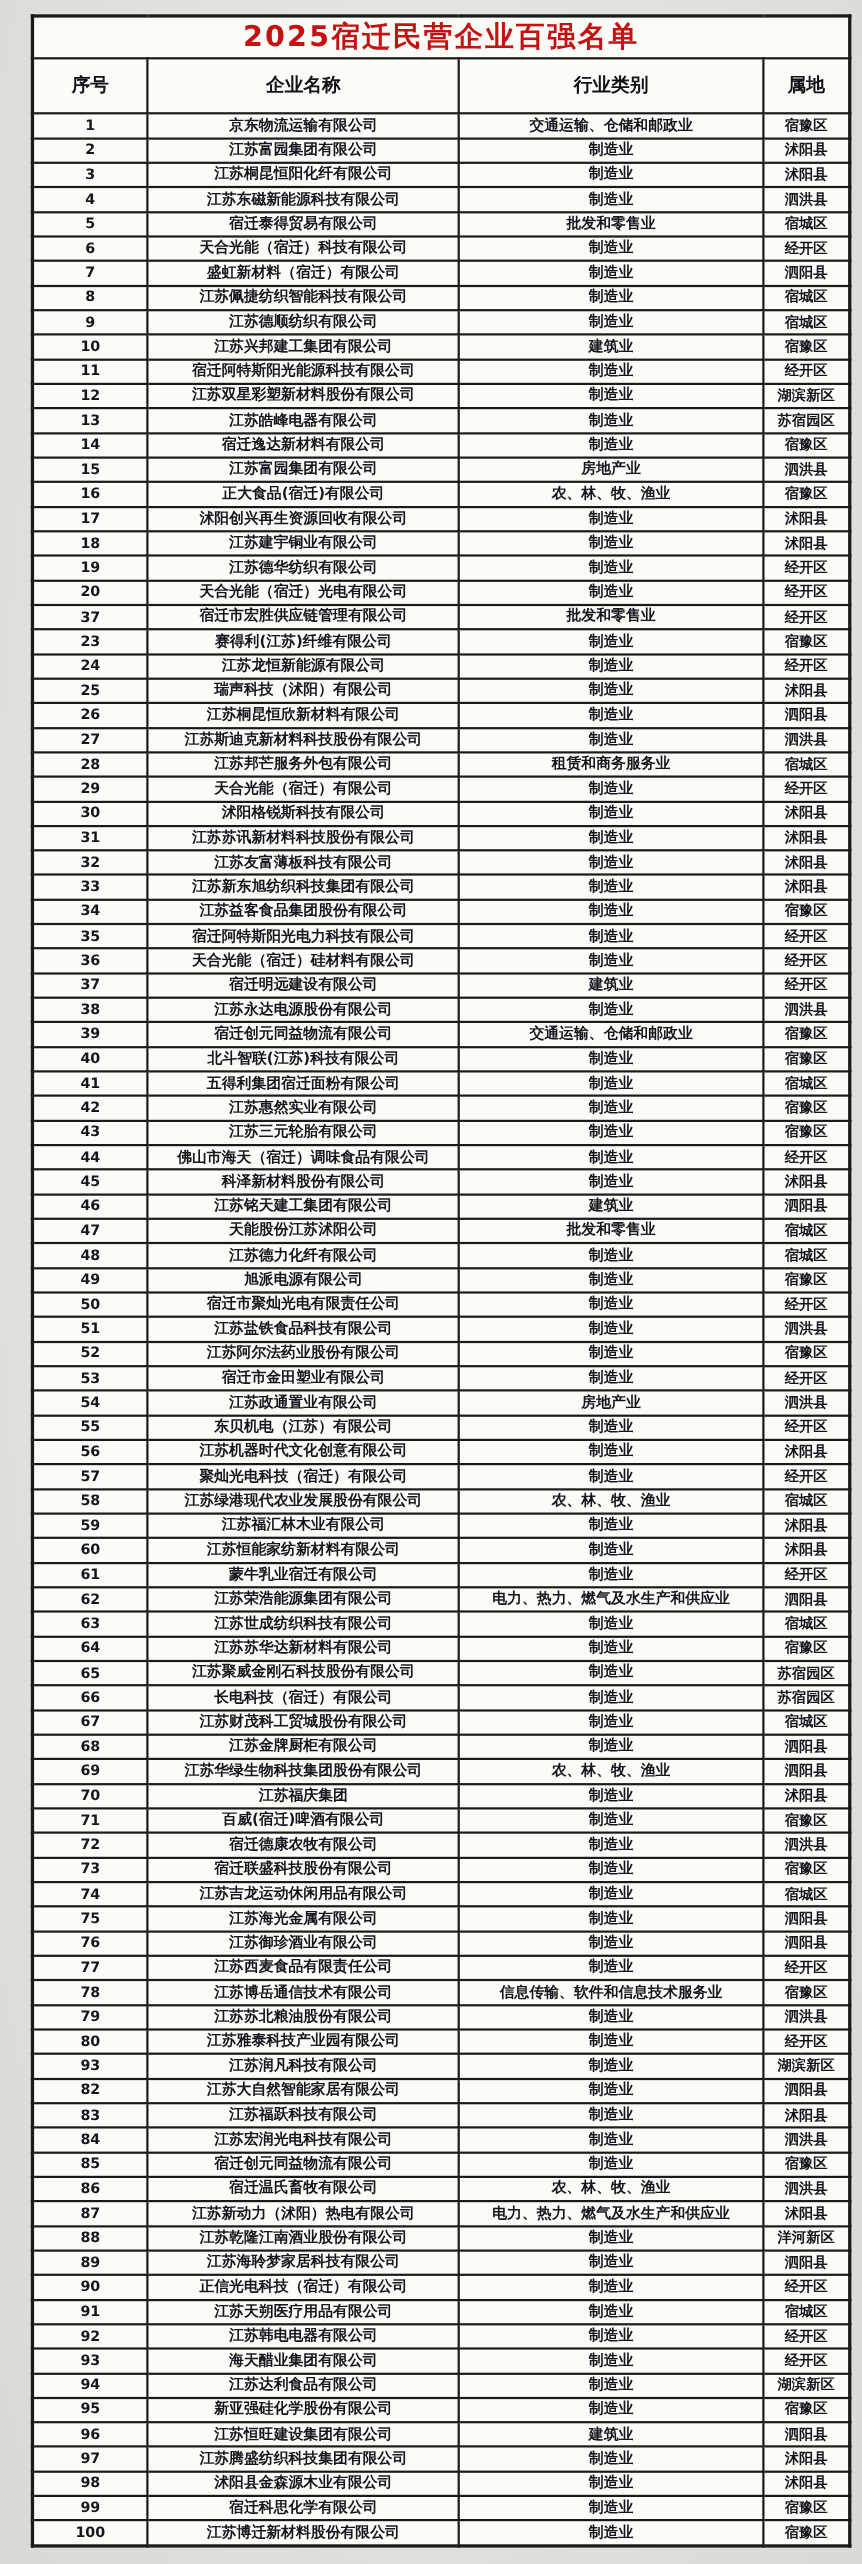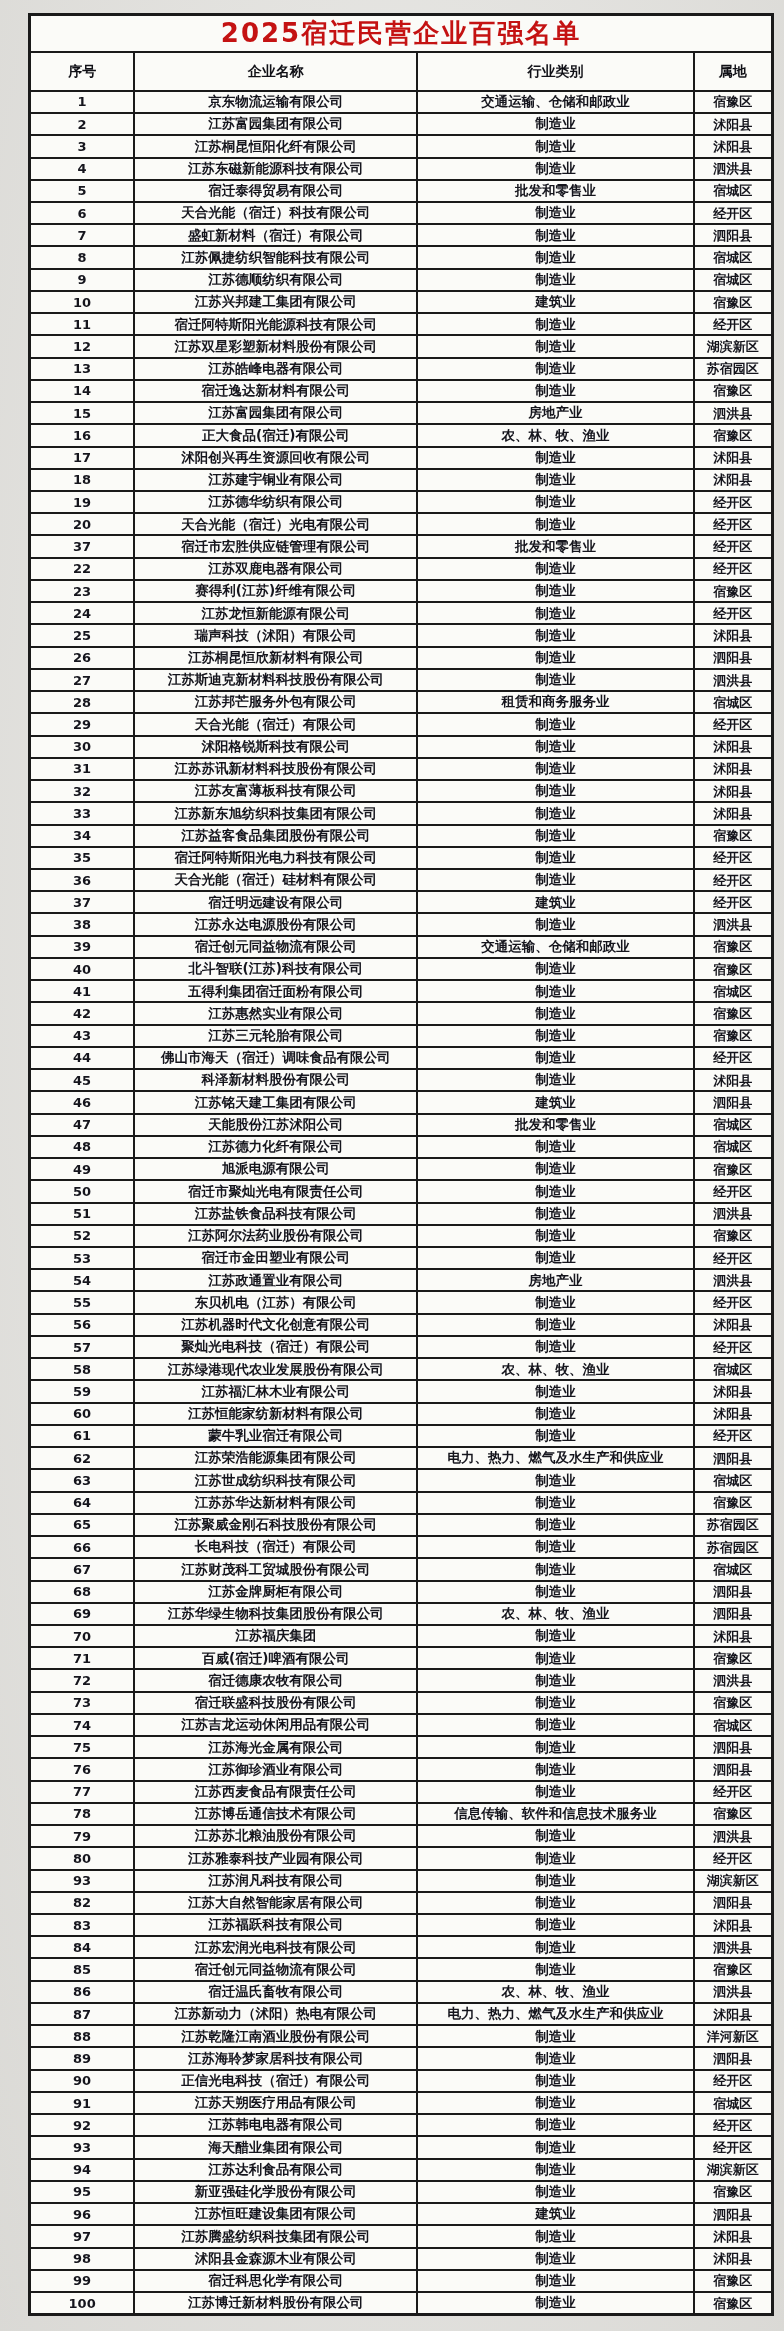--- a/index.html
+++ b/index.html
@@ -38,22 +38,22 @@
     color:var(--text);
   }
   tr.title-row td{
     height:37px;
     font-size:26px;font-weight:bold;
     color:var(--accent-red);
     letter-spacing:2px;
     background:var(--cell-bg);
   }
   tr.header-row th{
-    height:38px;
-    font-size:14px;font-weight:bold;
+    height:50px;
+    font-size:17px;font-weight:bold;
     color:#101016;
   }
   tr.data-row td{
     height:22px;
     font-size:13.5px;font-weight:bold;
     line-height:1;
   }
   tr.data-row td.rank{font-size:13px;}
   tr.data-row td.district{font-size:13px;letter-spacing:0;}
   col.c-rank{width:14.1%;}
@@ -203,26 +203,20 @@
             <td class="industry">制造业</td>
             <td class="district">经开区</td>
           </tr>
           <tr class="data-row">
             <td class="rank">37</td>
             <td class="name">宿迁市宏胜供应链管理有限公司</td>
             <td class="industry">批发和零售业</td>
             <td class="district">经开区</td>
           </tr>
           <tr class="data-row">
-            <td class="rank">22</td>
-            <td class="name">江苏双鹿电器有限公司</td>
-            <td class="industry">制造业</td>
-            <td class="district">经开区</td>
-          </tr>
-          <tr class="data-row">
             <td class="rank">23</td>
             <td class="name">赛得利(江苏)纤维有限公司</td>
             <td class="industry">制造业</td>
             <td class="district">宿豫区</td>
           </tr>
           <tr class="data-row">
             <td class="rank">24</td>
             <td class="name">江苏龙恒新能源有限公司</td>
             <td class="industry">制造业</td>
             <td class="district">经开区</td>

